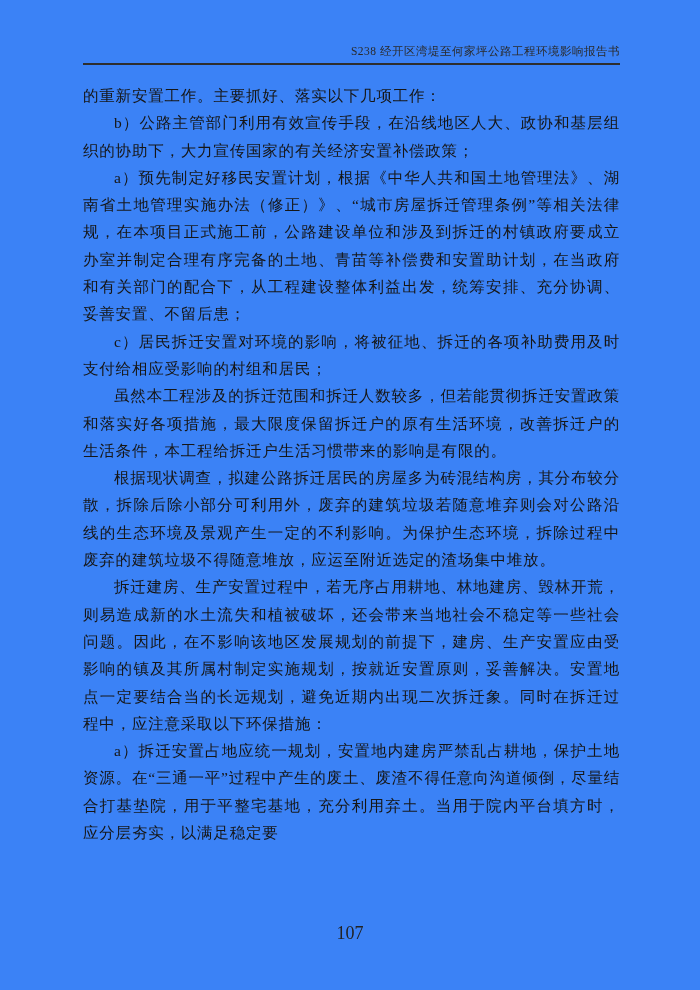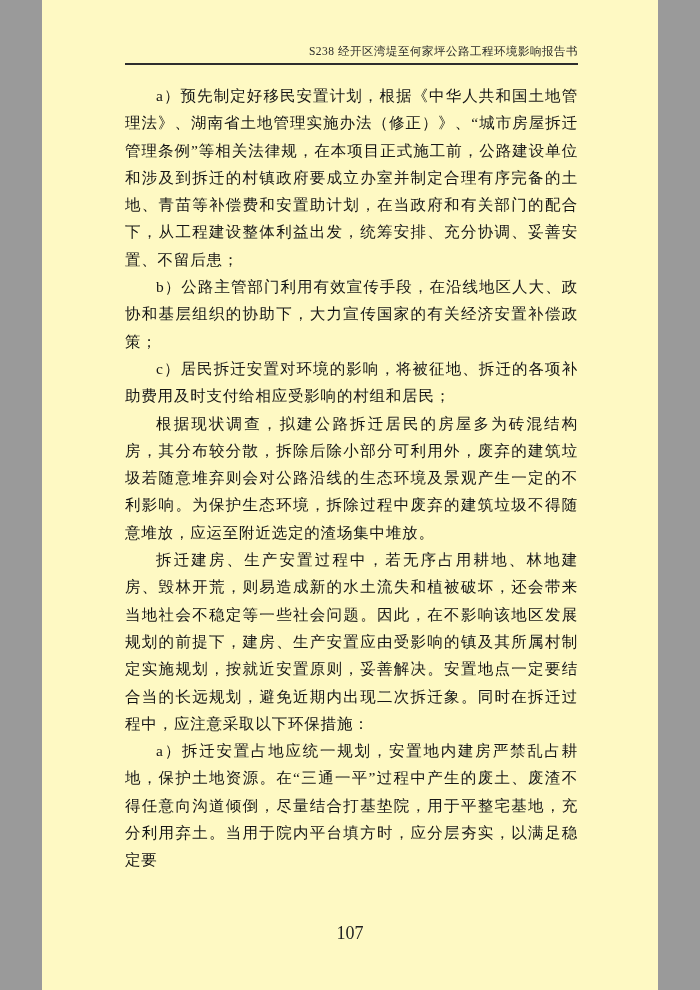--- a/index.html
+++ b/index.html
@@ -1,22 +1,22 @@
 <!DOCTYPE html>
 <html><head>
 <meta charset="utf-8">
 <style>
   * { margin: 0; padding: 0; box-sizing: border-box; }
   html, body { background: #9a9a9a; }
   .page {
     position: relative;
-    width: 616px;
+    width: 700px;
     height: 990px;
     margin: 0 auto;
-    background: #fef9c3;
+    background: #3b82f6;
     font-family: "Liberation Serif", "DejaVu Serif", serif;
     color: #1c1c1c;
     overflow: hidden;
   }
   .content {
     position: absolute;
     left: 83px;
     right: 80px;
     top: 0;
   }
@@ -54,22 +54,24 @@
   }
 </style>
 </head>
 <body>
 
 <div class="page">
   <div class="content">
     <div class="doc-header">S238 经开区湾堤至何家坪公路工程环境影响报告书</div>
     <hr class="header-rule">
     <div class="doc-body" id="doc-body">
+        <p class="">的重新安置工作。主要抓好、落实以下几项工作：</p>
+        <p class="indent">b）公路主管部门利用有效宣传手段，在沿线地区人大、政协和基层组织的协助下，大力宣传国家的有关经济安置补偿政策；</p>
         <p class="indent">a）预先制定好移民安置计划，根据《中华人共和国土地管理法》、湖南省土地管理实施办法（修正）》、“城市房屋拆迁管理条例”等相关法律规，在本项目正式施工前，公路建设单位和涉及到拆迁的村镇政府要成立办室并制定合理有序完备的土地、青苗等补偿费和安置助计划，在当政府和有关部门的配合下，从工程建设整体利益出发，统筹安排、充分协调、妥善安置、不留后患；</p>
-        <p class="indent">b）公路主管部门利用有效宣传手段，在沿线地区人大、政协和基层组织的协助下，大力宣传国家的有关经济安置补偿政策；</p>
         <p class="indent">c）居民拆迁安置对环境的影响，将被征地、拆迁的各项补助费用及时支付给相应受影响的村组和居民；</p>
+        <p class="indent">虽然本工程涉及的拆迁范围和拆迁人数较多，但若能贯彻拆迁安置政策和落实好各项措施，最大限度保留拆迁户的原有生活环境，改善拆迁户的生活条件，本工程给拆迁户生活习惯带来的影响是有限的。</p>
         <p class="indent">根据现状调查，拟建公路拆迁居民的房屋多为砖混结构房，其分布较分散，拆除后除小部分可利用外，废弃的建筑垃圾若随意堆弃则会对公路沿线的生态环境及景观产生一定的不利影响。为保护生态环境，拆除过程中废弃的建筑垃圾不得随意堆放，应运至附近选定的渣场集中堆放。</p>
         <p class="indent">拆迁建房、生产安置过程中，若无序占用耕地、林地建房、毁林开荒，则易造成新的水土流失和植被破坏，还会带来当地社会不稳定等一些社会问题。因此，在不影响该地区发展规划的前提下，建房、生产安置应由受影响的镇及其所属村制定实施规划，按就近安置原则，妥善解决。安置地点一定要结合当的长远规划，避免近期内出现二次拆迁象。同时在拆迁过程中，应注意采取以下环保措施：</p>
         <p class="indent">a）拆迁安置占地应统一规划，安置地内建房严禁乱占耕地，保护土地资源。在“三通一平”过程中产生的废土、废渣不得任意向沟道倾倒，尽量结合打基垫院，用于平整宅基地，充分利用弃土。当用于院内平台填方时，应分层夯实，以满足稳定要</p>
       </div>
   </div>
   <div class="page-number">107</div>
 </div>
 
 </body></html>

